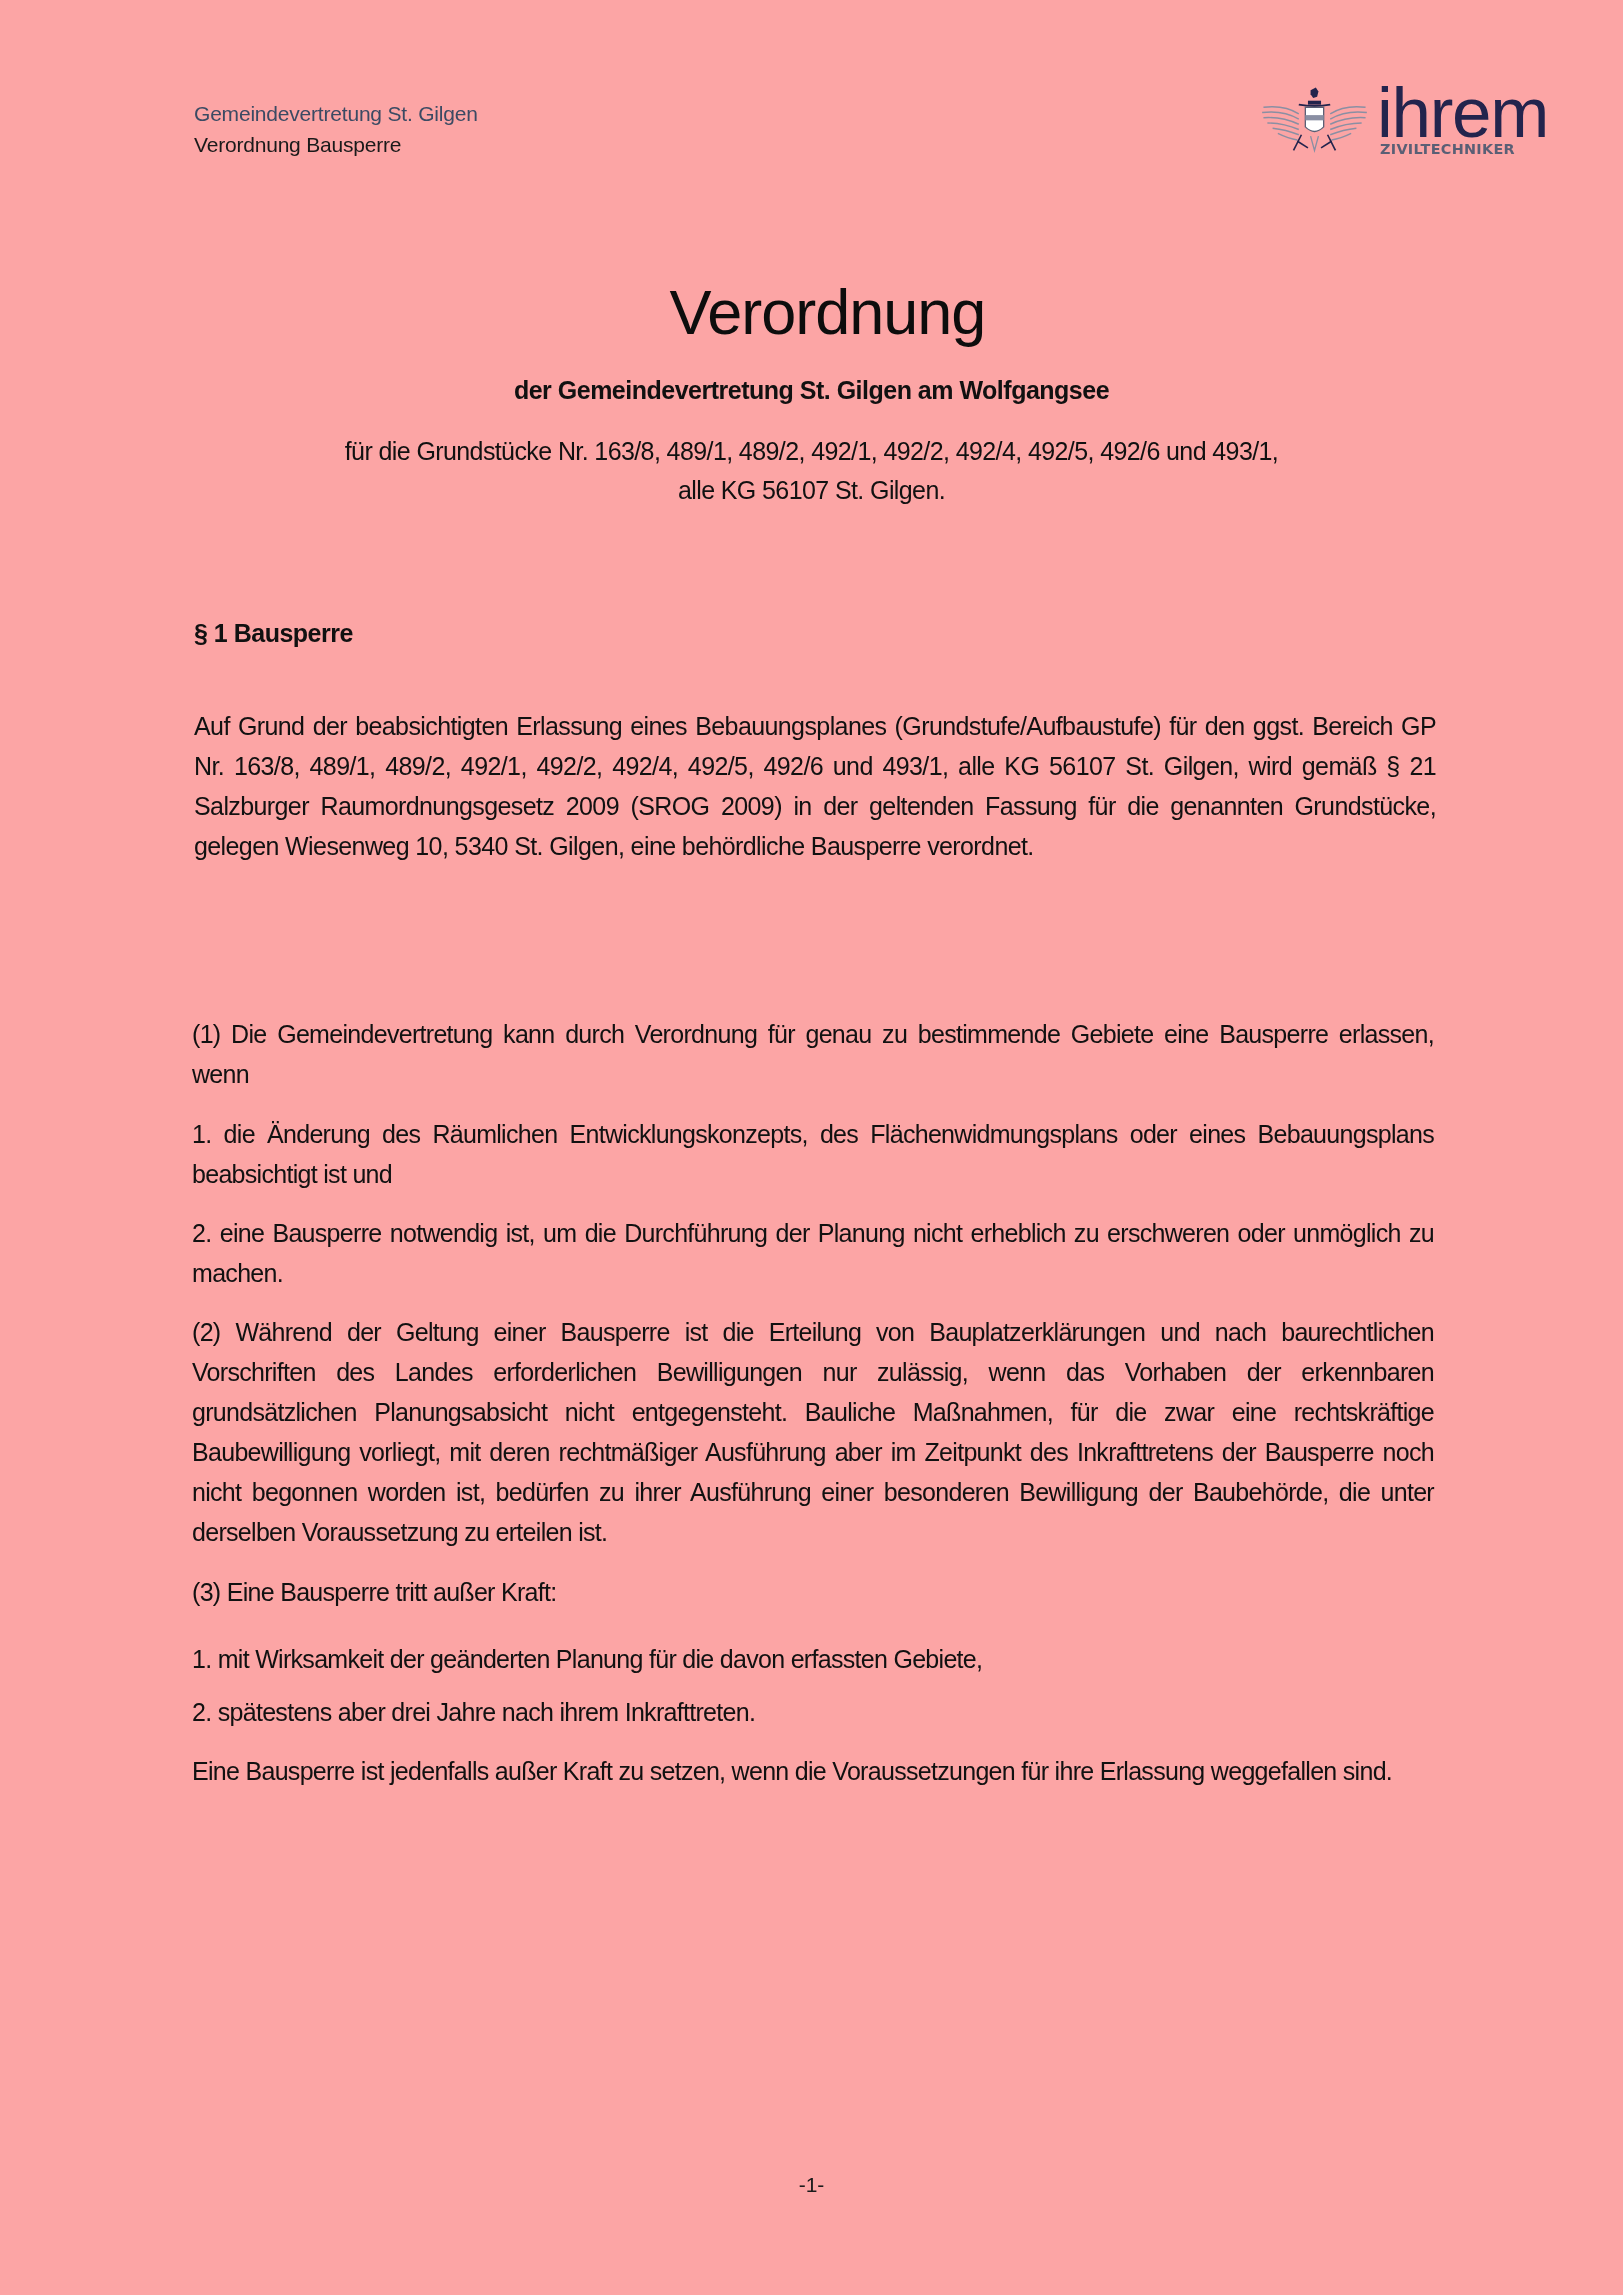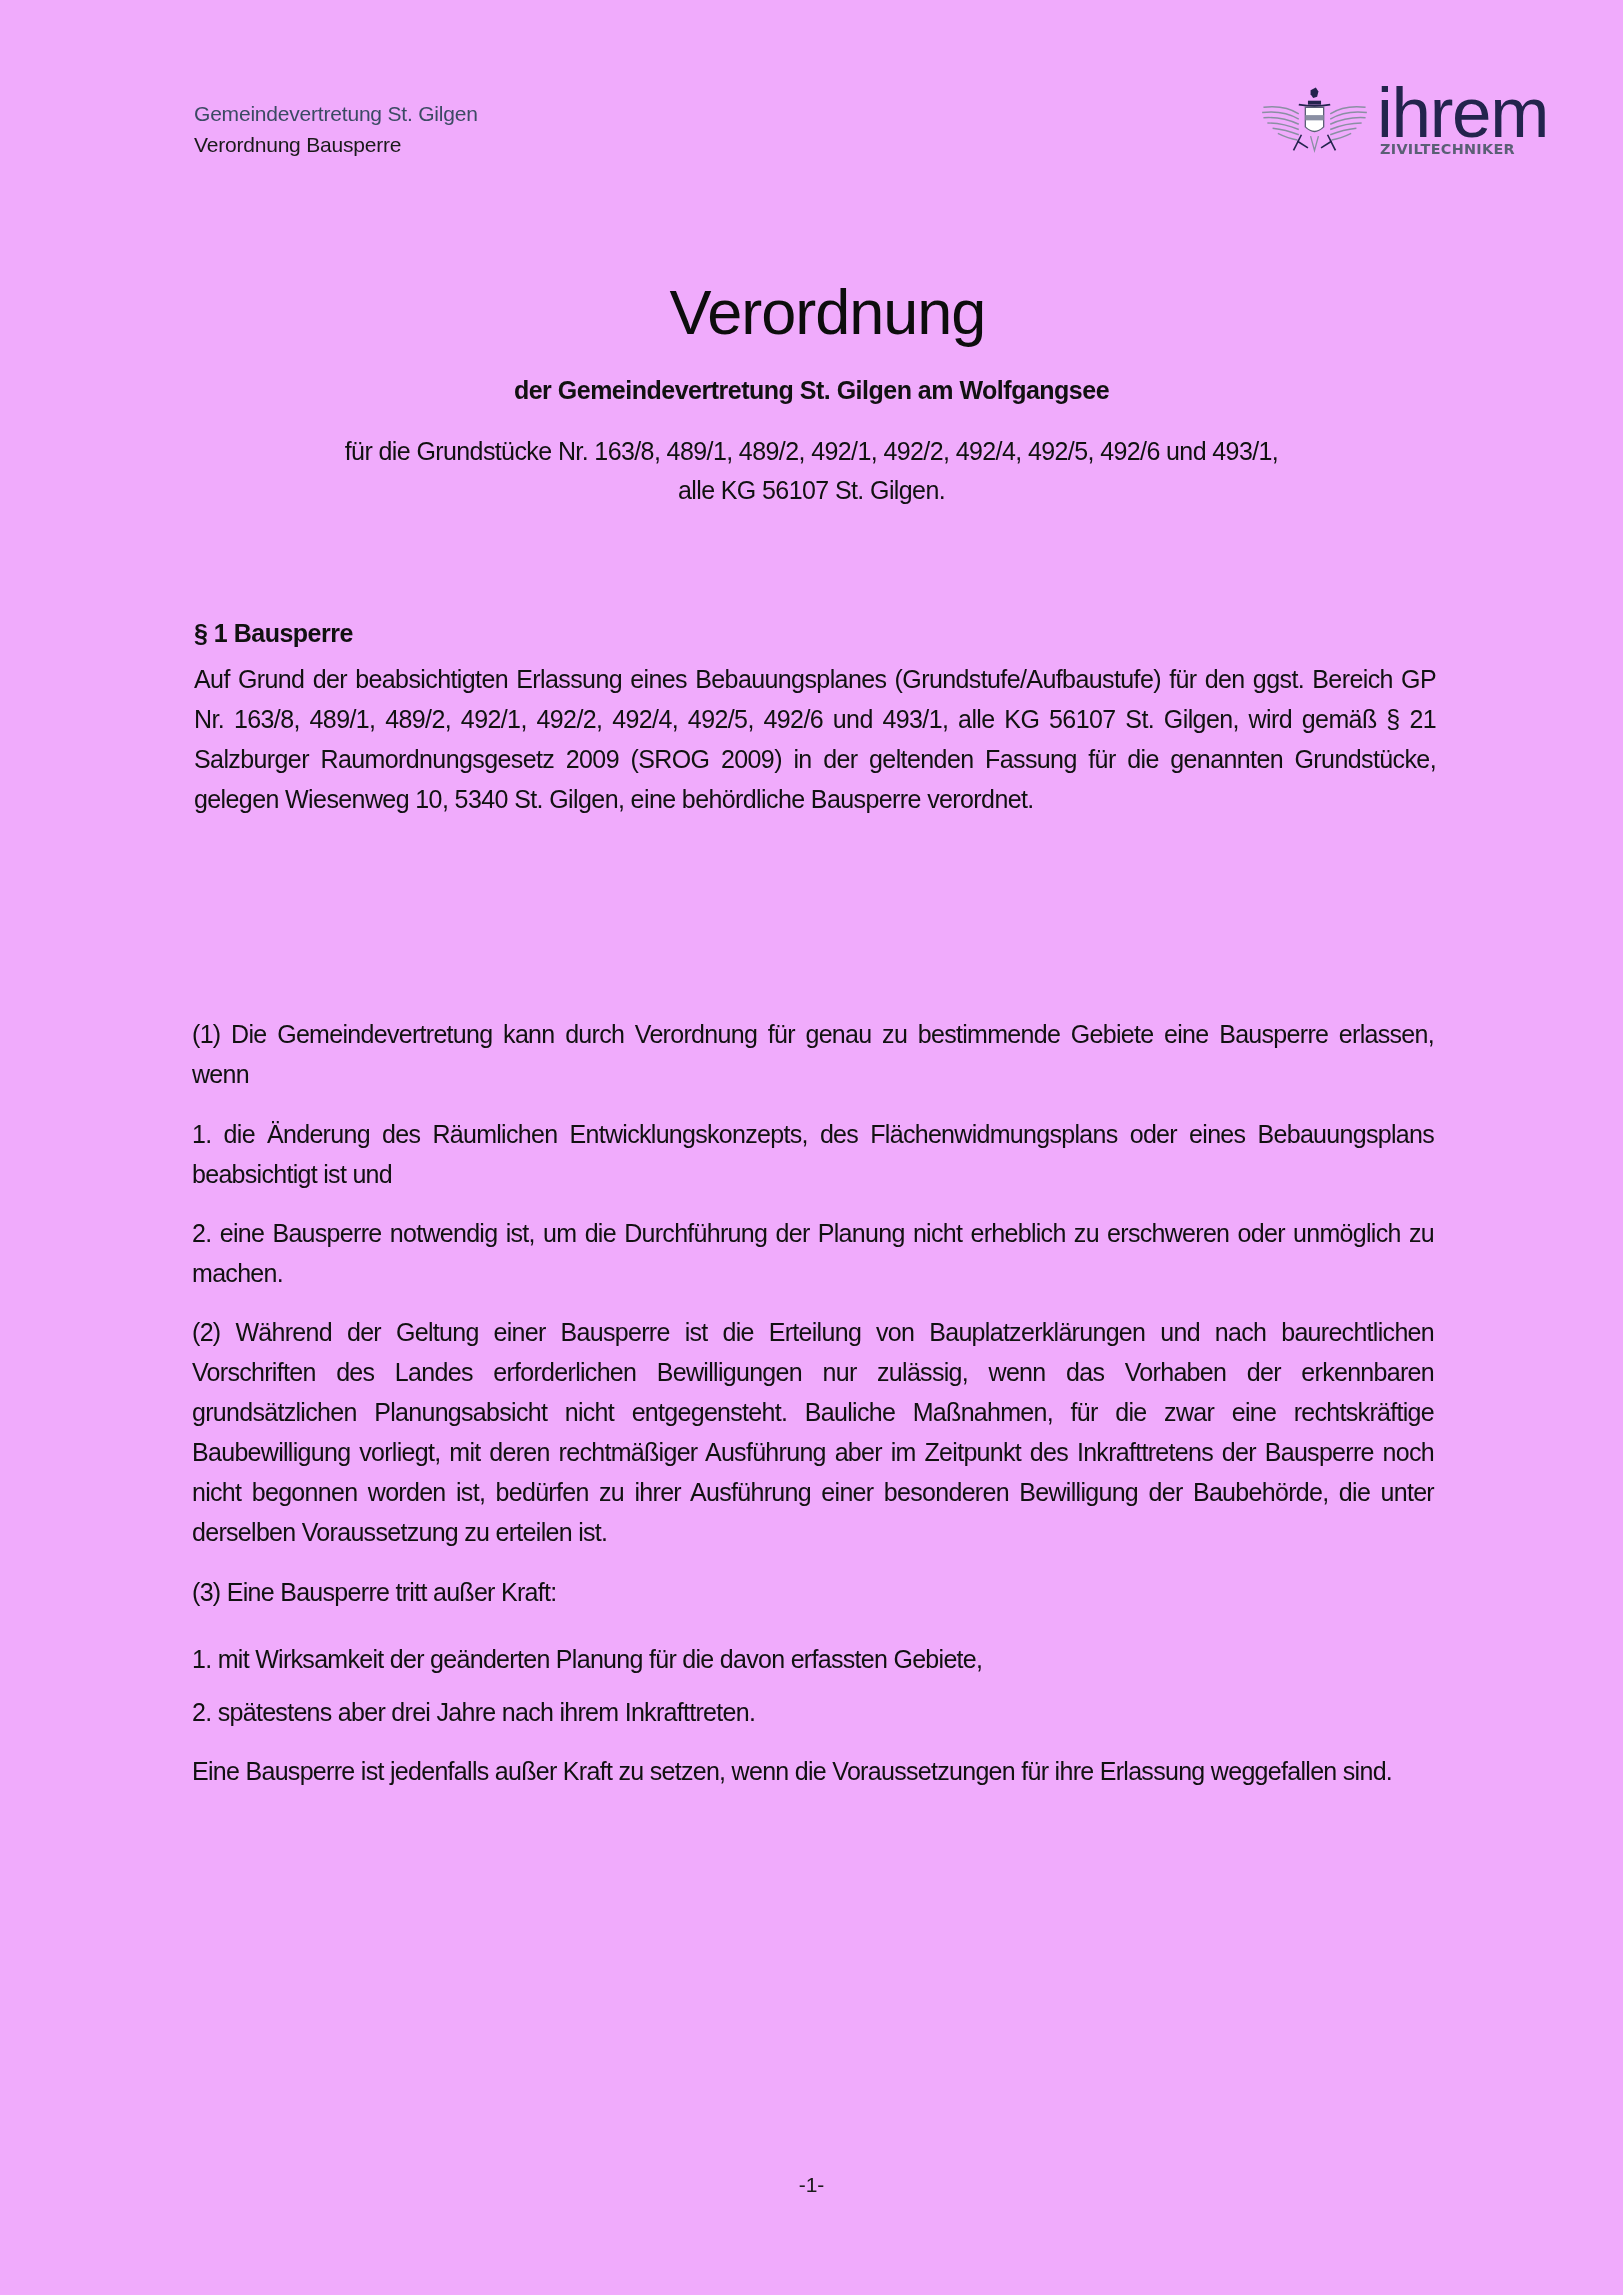--- a/index.html
+++ b/index.html
@@ -12,21 +12,21 @@
       height: 2295px;
       position: relative;
       overflow: hidden;
       font-family: "Liberation Sans", sans-serif;
       color: #111111;
     }
     .page {
       position: absolute;
       left: 0; top: 0;
       width: 1623px; height: 2295px;
-      background: #f0abfc;
+      background: #fca5a5;
     }
     
     .header-left {
       position: absolute;
       left: 194px;
       top: 98px;
       font-size: 21px;
       line-height: 31px;
       letter-spacing: -0.2px;
     }
@@ -110,21 +110,21 @@
     }
     .body-text {
       position: absolute;
       left: 194px;
       width: 1242px;
       font-size: 25px;
       line-height: 40px;
       letter-spacing: -0.6px;
       text-align: justify;
     }
-    .p1 { top: 659px; }
+    .p1 { top: 706px; }
 
     .law-heading {
       position: absolute;
       left: 194px;
       top: 957px;
       font-size: 25px;
       line-height: 37px;
       font-style: italic;
       text-decoration: underline;
       letter-spacing: -0.6px;

